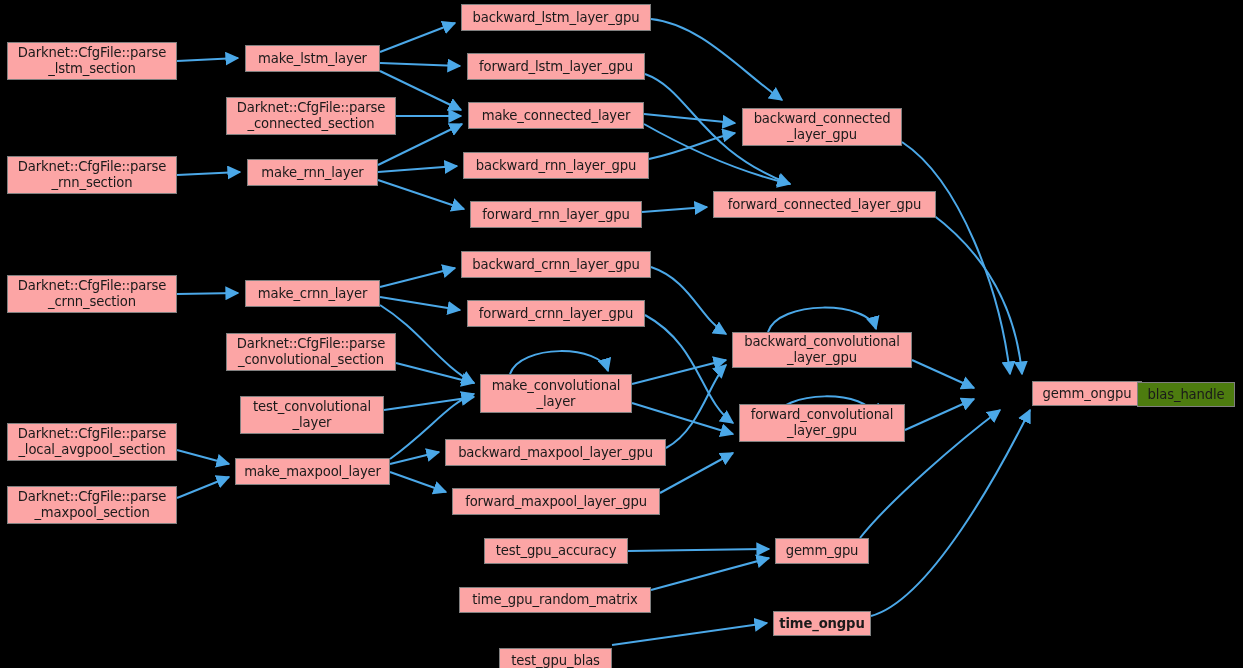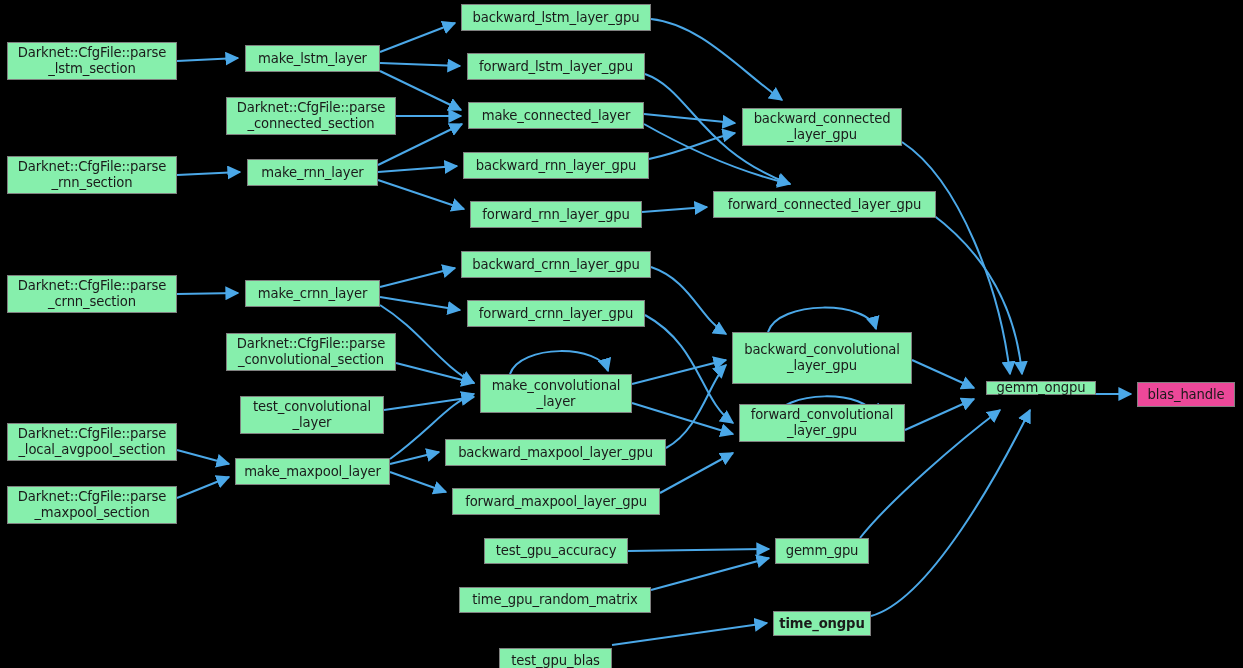--- a/index.html
+++ b/index.html
@@ -7,34 +7,34 @@
     position:relative;
     width:1243px;height:668px;
     background:#000;
     overflow:hidden;
     font-family:"DejaVu Sans","Liberation Sans",sans-serif;
   }
   svg#edges{position:absolute;left:0;top:0;width:1243px;height:668px;}
   .node{
     position:absolute;
     box-sizing:border-box;
-    background:#86efac;
+    background:#fca5a5;
     border:1px solid #808080;
     color:#1a1a1a;
     display:flex;
     align-items:center;
     justify-content:center;
     text-align:center;
     line-height:1.18;
     font-size:13.2px;
     letter-spacing:-0.15px;
     white-space:pre-line;
     padding:0 4px;
   }
-  .node.highlight{background:#ec4899;}
+  .node.highlight{background:#4d7c0f;}
   .node .lbl{display:block;width:100%;}
 </style>
 </head>
 <body>
 
 <div id="stage">
   <svg id="edges" viewBox="0 0 1243 668" xmlns="http://www.w3.org/2000/svg">
     <defs>
       <marker id="arrow" viewBox="0 0 10 10" refX="9" refY="5" markerWidth="7" markerHeight="7" orient="auto-start-reverse">
         <path d="M0,0 L10,5 L0,10 z" fill="#4ba8e8"></path>
@@ -103,29 +103,29 @@
 _rnn_section</span></div>
       <div class="node" style="left: 247px; top: 159px; width: 131px; height: 27px; justify-content: flex-end;"><span class="lbl">make_rnn_layer</span></div>
       <div class="node" style="left: 463px; top: 152px; width: 186px; height: 27px;"><span class="lbl">backward_rnn_layer_gpu</span></div>
       <div class="node" style="left: 713px; top: 191px; width: 223px; height: 27px;"><span class="lbl">forward_connected_layer_gpu</span></div>
       <div class="node" style="left: 470px; top: 201px; width: 172px; height: 27px;"><span class="lbl">forward_rnn_layer_gpu</span></div>
       <div class="node" style="left: 461px; top: 251px; width: 190px; height: 27px; text-align: center;"><span class="lbl">backward_crnn_layer_gpu</span></div>
       <div class="node" style="left: 7px; top: 275px; width: 170px; height: 38px;"><span class="lbl">Darknet::CfgFile::parse
 _crnn_section</span></div>
       <div class="node" style="left: 245px; top: 280px; width: 135px; height: 27px;"><span class="lbl">make_crnn_layer</span></div>
       <div class="node" style="left: 467px; top: 300px; width: 178px; height: 27px;"><span class="lbl">forward_crnn_layer_gpu</span></div>
-      <div class="node" style="left: 732px; top: 332px; width: 180px; height: 52px;"><span class="lbl">backward_convolutional
+      <div class="node" style="left: 732px; top: 332px; width: 180px; height: 36px;"><span class="lbl">backward_convolutional
 _layer_gpu</span></div>
       <div class="node" style="left: 226px; top: 333px; width: 170px; height: 38px;"><span class="lbl">Darknet::CfgFile::parse
 _convolutional_section</span></div>
       <div class="node" style="left: 480px; top: 374px; width: 152px; height: 39px;"><span class="lbl">make_convolutional
 _layer</span></div>
       <div class="node" style="left: 240px; top: 396px; width: 144px; height: 38px;"><span class="lbl">test_convolutional
 _layer</span></div>
-      <div class="node" style="left: 986px; top: 381px; width: 110px; height: 14px;"><span class="lbl">gemm_ongpu</span></div>
+      <div class="node" style="left: 1032px; top: 381px; width: 110px; height: 25px;"><span class="lbl">gemm_ongpu</span></div>
       <div class="node highlight" style="left: 1137px; top: 382px; width: 98px; height: 25px;"><span class="lbl">blas_handle</span></div>
       <div class="node" style="left: 739px; top: 404px; width: 166px; height: 38px;"><span class="lbl">forward_convolutional
 _layer_gpu</span></div>
       <div class="node" style="left: 7px; top: 423px; width: 170px; height: 38px;"><span class="lbl">Darknet::CfgFile::parse
 _local_avgpool_section</span></div>
       <div class="node" style="left: 445px; top: 439px; width: 221px; height: 27px;"><span class="lbl">backward_maxpool_layer_gpu</span></div>
       <div class="node" style="left: 235px; top: 458px; width: 155px; height: 27px;"><span class="lbl">make_maxpool_layer</span></div>
       <div class="node" style="left: 452px; top: 488px; width: 208px; height: 27px;"><span class="lbl">forward_maxpool_layer_gpu</span></div>
       <div class="node" style="left: 7px; top: 486px; width: 170px; height: 38px;"><span class="lbl">Darknet::CfgFile::parse
 _maxpool_section</span></div>

